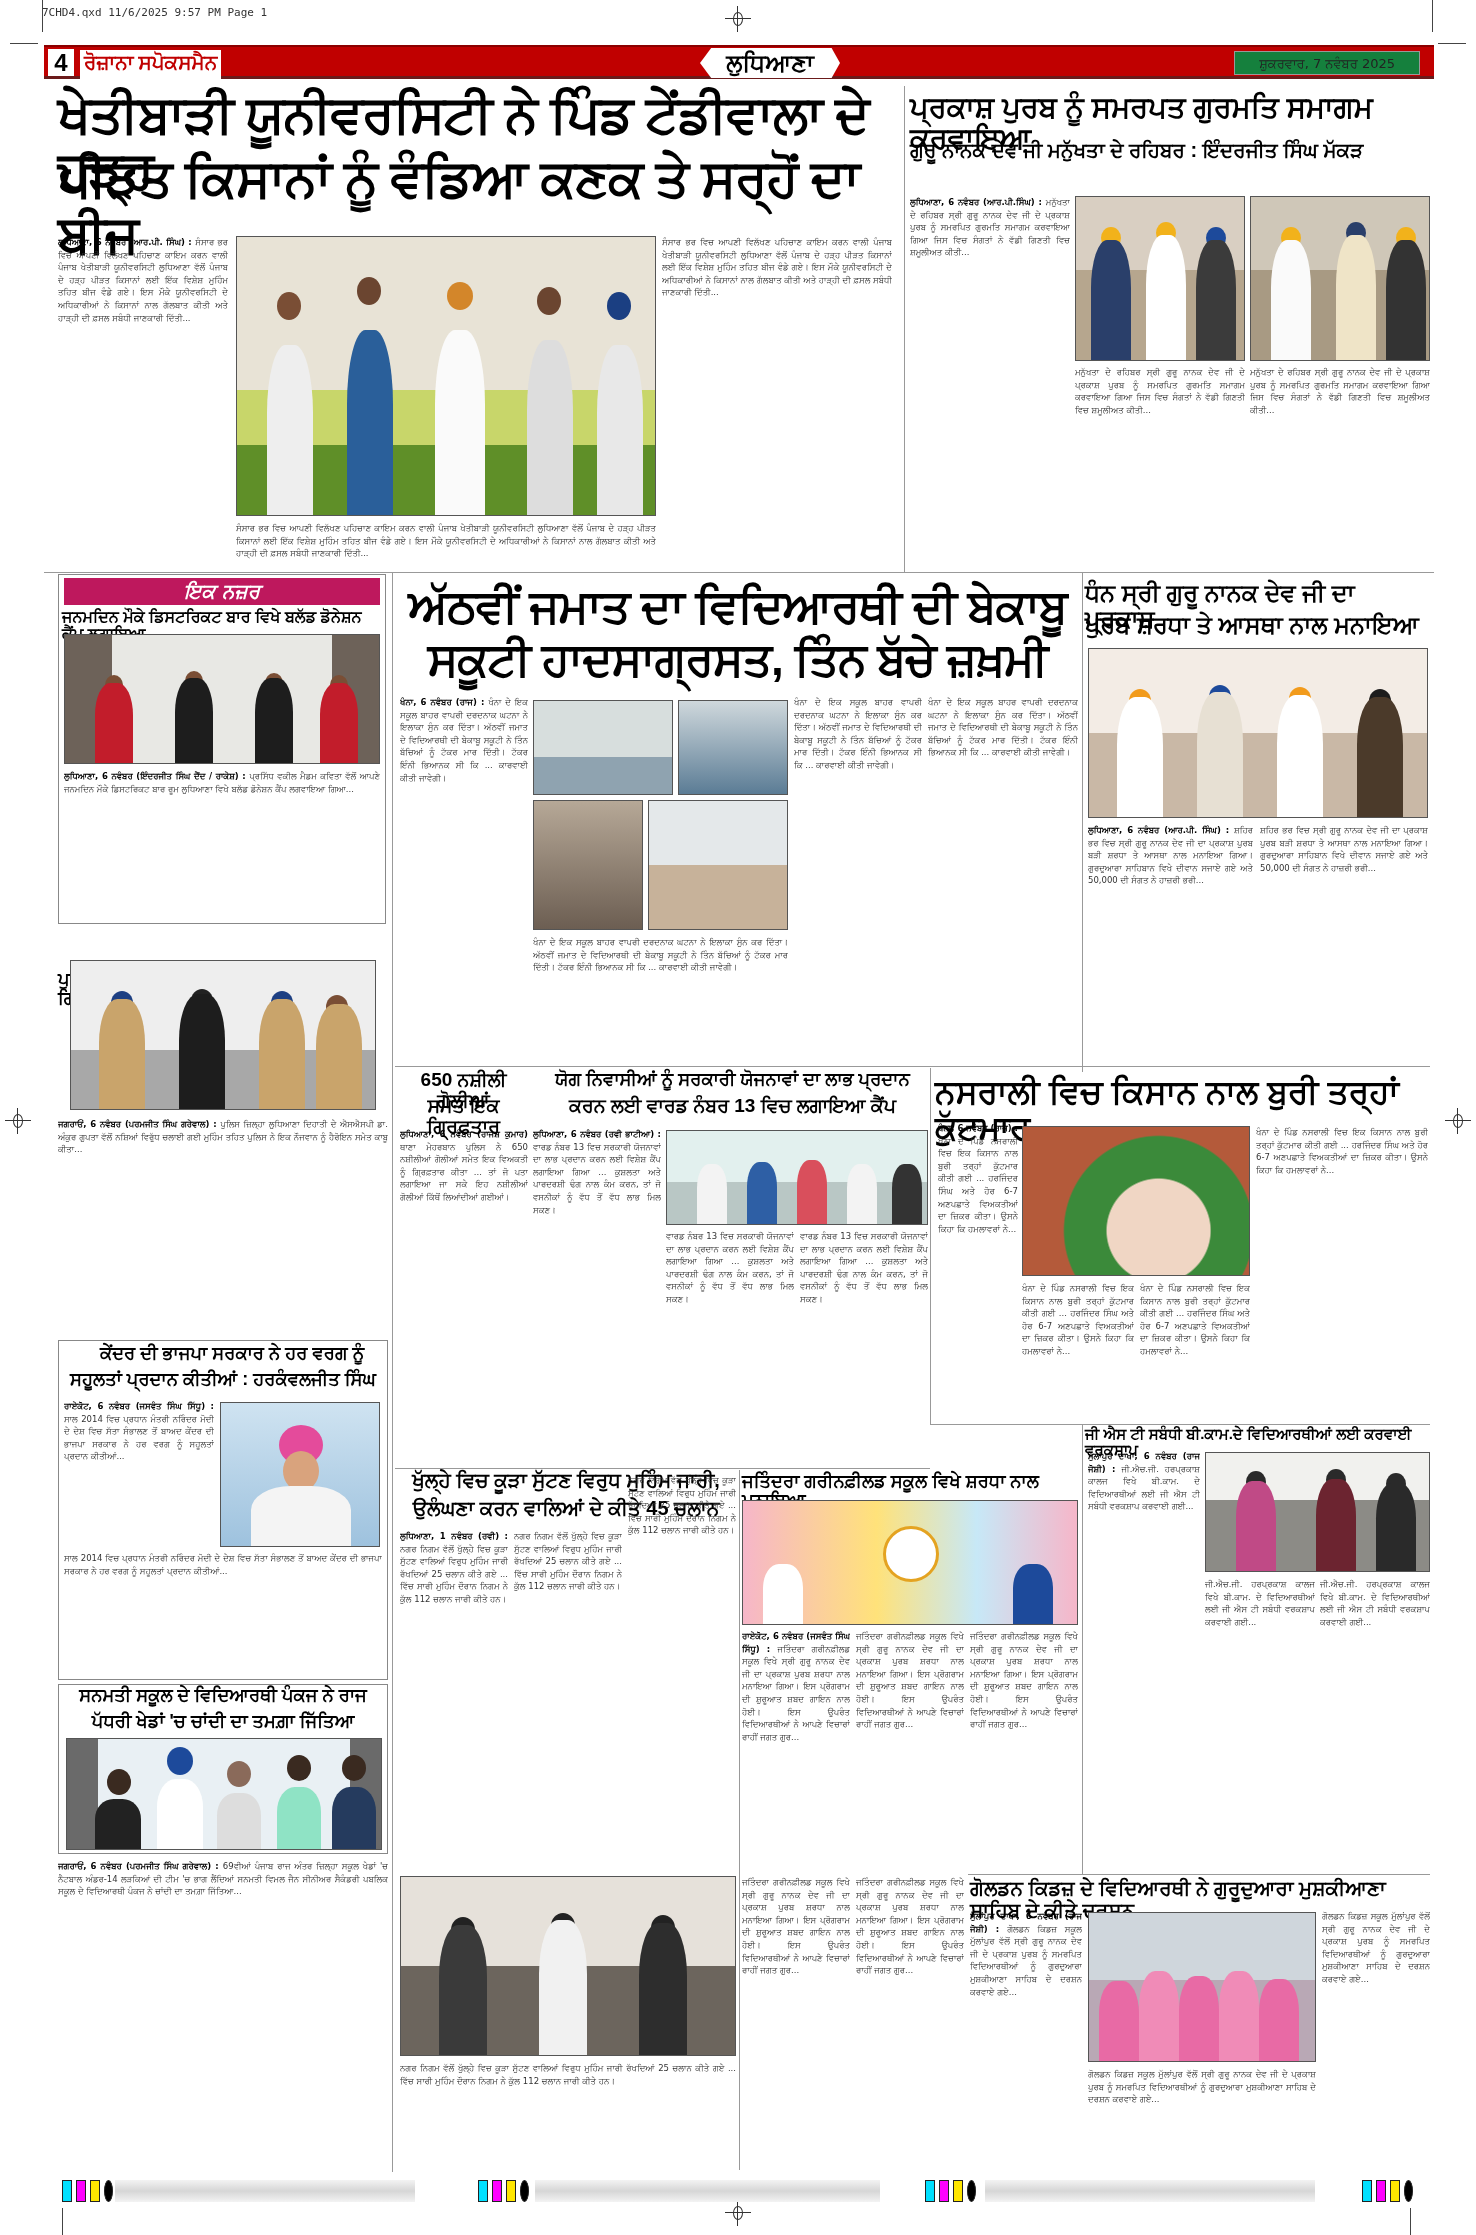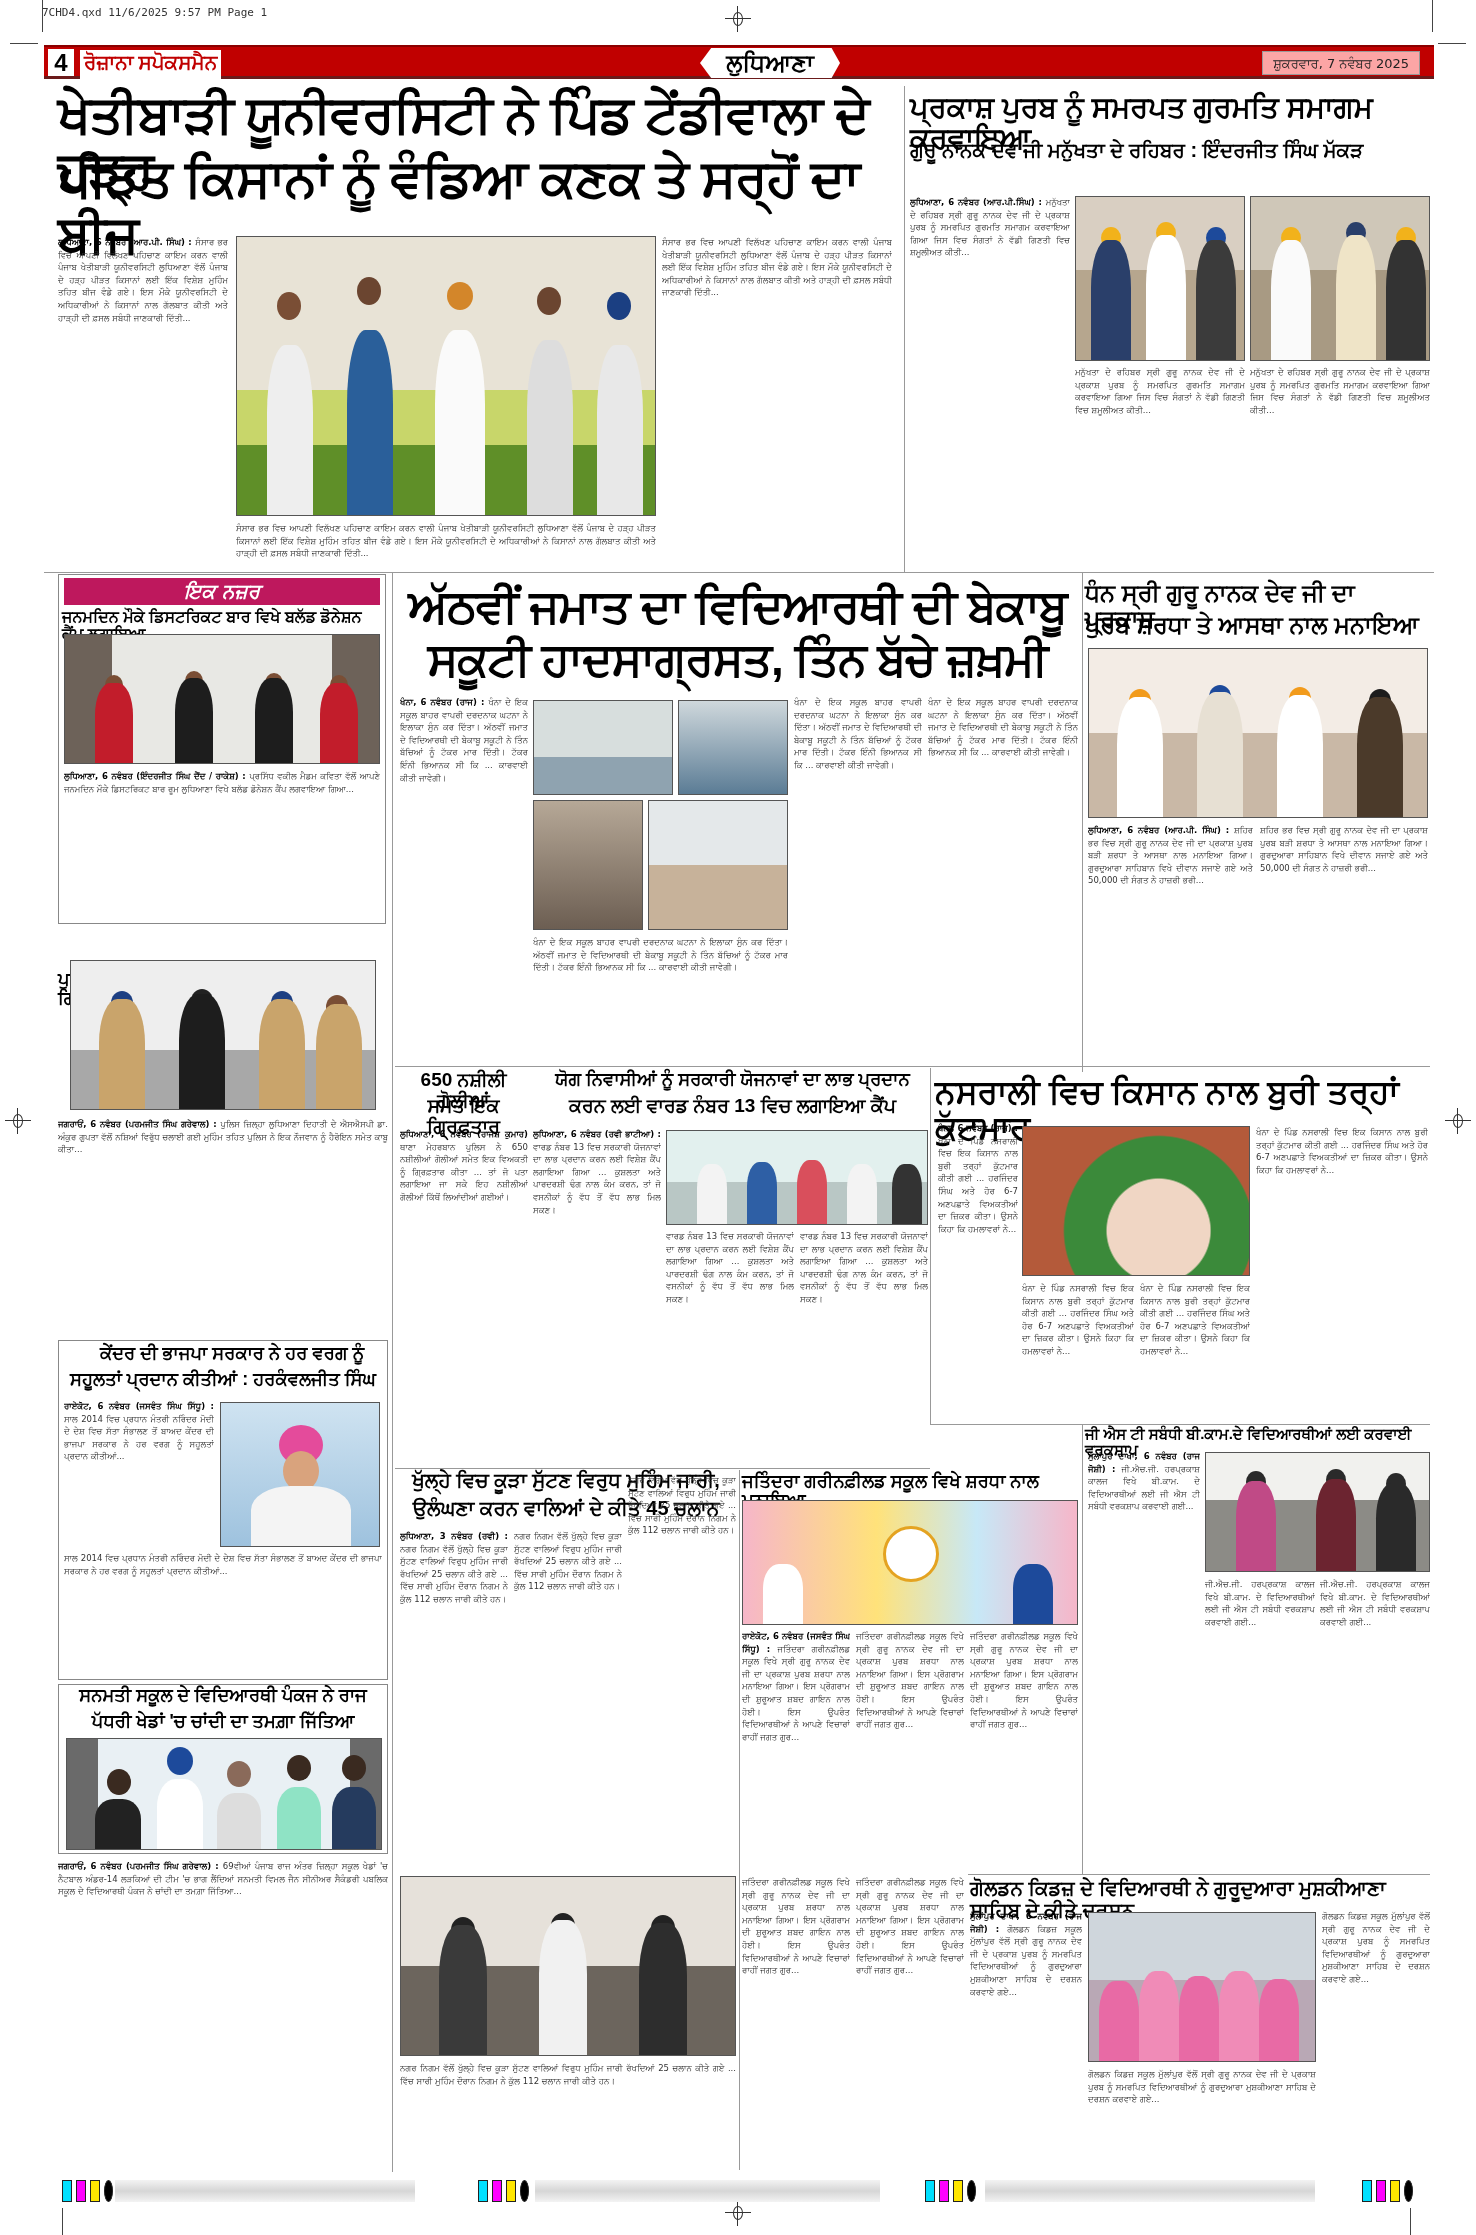--- a/index.html
+++ b/index.html
@@ -11,21 +11,21 @@
   .crop-h { position: absolute; height: 1px; background: #444; }
   .reg { position: absolute; width: 26px; height: 26px; }
   .reg::before { content: ""; position: absolute; left: 12px; top: 0; width: 1px; height: 26px; background: #333; }
   .reg::after { content: ""; position: absolute; left: 0; top: 12px; width: 26px; height: 1px; background: #333; }
   .reg span { position: absolute; left: 8px; top: 6px; width: 10px; height: 14px; border: 1px solid #333; border-radius: 50%; }
 
   .masthead { position: absolute; left: 44px; top: 45px; width: 1390px; height: 34px; background: #c00000; border-top: 2px solid #8b0000; border-bottom: 3px solid #6b1a1a; }
   .page-num { position: absolute; left: 4px; top: 2px; width: 26px; height: 27px; background: #fff; color: #000; font-weight: bold; font-size: 24px; text-align: center; line-height: 27px; font-family: "Liberation Sans", sans-serif; }
   .paper-name { position: absolute; left: 36px; top: 3px; background: #fff; color: #c00000; font-weight: bold; font-size: 20px; padding: 0 4px; height: 40px; line-height: 25px; font-family: "Liberation Serif", serif; }
   .city-tab { position: absolute; left: 656px; top: 1px; width: 140px; height: 30px; background: #fff; color: #000; font-weight: bold; font-size: 24px; text-align: center; line-height: 30px; clip-path: polygon(8% 0, 94% 0, 100% 50%, 94% 100%, 8% 100%, 0 50%); }
-  .date-box { position: absolute; right: 14px; top: 4px; background: #fca5a5; color: #222; font-size: 13px; padding: 2px 10px; height: 24px; line-height: 20px; border: 1px solid #999; }
+  .date-box { position: absolute; right: 14px; top: 4px; background: #15803d; color: #222; font-size: 13px; padding: 2px 24px; height: 24px; line-height: 20px; border: 1px solid #999; }
 
   .hl { position: absolute; font-family: "Liberation Sans", sans-serif; font-weight: bold; color: #000; line-height: 1.08; }
   .hl.xl { font-size: 52px; letter-spacing: -1px; }
   .hl.lg { font-size: 30px; }
   .hl.md { font-size: 23px; }
   .hl.sm { font-size: 19px; }
   .hl.center { text-align: center; }
 
   .photo { position: absolute; border: 1px solid #555; overflow: hidden; }
   .photo .sil { position: absolute; bottom: 0; border-radius: 40% 40% 0 0; }
@@ -261,21 +261,21 @@
   <div class="head" style="left:62px; top:48px; width:36px; height:40px; background:#d9a37d;"></div>
   <div class="sil" style="left:30px; width:100px; height:60px; background:#f4f4f4;"></div>
 </div>
 <div class="col" style="left:64px; top:1552px; width:318px; height:124px;">
   <span>ਸਾਲ 2014 ਵਿਚ ਪ੍ਰਧਾਨ ਮੰਤਰੀ ਨਰਿੰਦਰ ਮੋਦੀ ਦੇ ਦੇਸ਼ ਵਿਚ ਸੱਤਾ ਸੰਭਾਲਣ ਤੋਂ ਬਾਅਦ ਕੇਂਦਰ ਦੀ ਭਾਜਪਾ ਸਰਕਾਰ ਨੇ ਹਰ ਵਰਗ ਨੂੰ ਸਹੂਲਤਾਂ ਪ੍ਰਦਾਨ ਕੀਤੀਆਂ...</span>
 </div>
 
 <div class="hl sm center" style="left:396px; top:1470px; width:340px; font-size:20px;">ਖੁੱਲ੍ਹੇ ਵਿਚ ਕੂੜਾ ਸੁੱਟਣ ਵਿਰੁਧ ਮੁਹਿੰਮ ਜਾਰੀ,</div>
 <div class="hl sm center" style="left:396px; top:1498px; width:340px; font-size:20px;">ਉਲੰਘਣਾ ਕਰਨ ਵਾਲਿਆਂ ਦੇ ਕੀਤੇ 45 ਚਲਾਨ</div>
 <div class="col" style="left:400px; top:1530px; width:108px; height:340px;">
-  <span class="lead">ਲੁਧਿਆਣਾ, 3 ਨਵੰਬਰ (ਰਵੀ) : </span>
+  <span class="lead">ਲੁਧਿਆਣਾ, 1 ਨਵੰਬਰ (ਰਵੀ) : </span>
   <span>ਨਗਰ ਨਿਗਮ ਵੱਲੋਂ ਖੁੱਲ੍ਹੇ ਵਿਚ ਕੂੜਾ ਸੁੱਟਣ ਵਾਲਿਆਂ ਵਿਰੁਧ ਮੁਹਿੰਮ ਜਾਰੀ ਰੱਖਦਿਆਂ 25 ਚਲਾਨ ਕੀਤੇ ਗਏ ... ਵਿੱਚ ਸਾਰੀ ਮੁਹਿੰਮ ਦੌਰਾਨ ਨਿਗਮ ਨੇ ਕੁੱਲ 112 ਚਲਾਨ ਜਾਰੀ ਕੀਤੇ ਹਨ।</span>
 </div>
 <div class="col" style="left:514px; top:1530px; width:108px; height:340px;">
   <span>ਨਗਰ ਨਿਗਮ ਵੱਲੋਂ ਖੁੱਲ੍ਹੇ ਵਿਚ ਕੂੜਾ ਸੁੱਟਣ ਵਾਲਿਆਂ ਵਿਰੁਧ ਮੁਹਿੰਮ ਜਾਰੀ ਰੱਖਦਿਆਂ 25 ਚਲਾਨ ਕੀਤੇ ਗਏ ... ਵਿੱਚ ਸਾਰੀ ਮੁਹਿੰਮ ਦੌਰਾਨ ਨਿਗਮ ਨੇ ਕੁੱਲ 112 ਚਲਾਨ ਜਾਰੀ ਕੀਤੇ ਹਨ।</span>
 </div>
 <div class="col" style="left:628px; top:1474px; width:108px; height:396px;">
   <span>ਨਗਰ ਨਿਗਮ ਵੱਲੋਂ ਖੁੱਲ੍ਹੇ ਵਿਚ ਕੂੜਾ ਸੁੱਟਣ ਵਾਲਿਆਂ ਵਿਰੁਧ ਮੁਹਿੰਮ ਜਾਰੀ ਰੱਖਦਿਆਂ 25 ਚਲਾਨ ਕੀਤੇ ਗਏ ... ਵਿੱਚ ਸਾਰੀ ਮੁਹਿੰਮ ਦੌਰਾਨ ਨਿਗਮ ਨੇ ਕੁੱਲ 112 ਚਲਾਨ ਜਾਰੀ ਕੀਤੇ ਹਨ।</span>
 </div>
 
 <div class="hl sm" style="left:742px; top:1472px; width:340px; font-size:18px;">ਜਤਿੰਦਰਾ ਗਰੀਨਫ਼ੀਲਡ ਸਕੂਲ ਵਿਖੇ ਸ਼ਰਧਾ ਨਾਲ ਮਨਾਇਆ</div>

